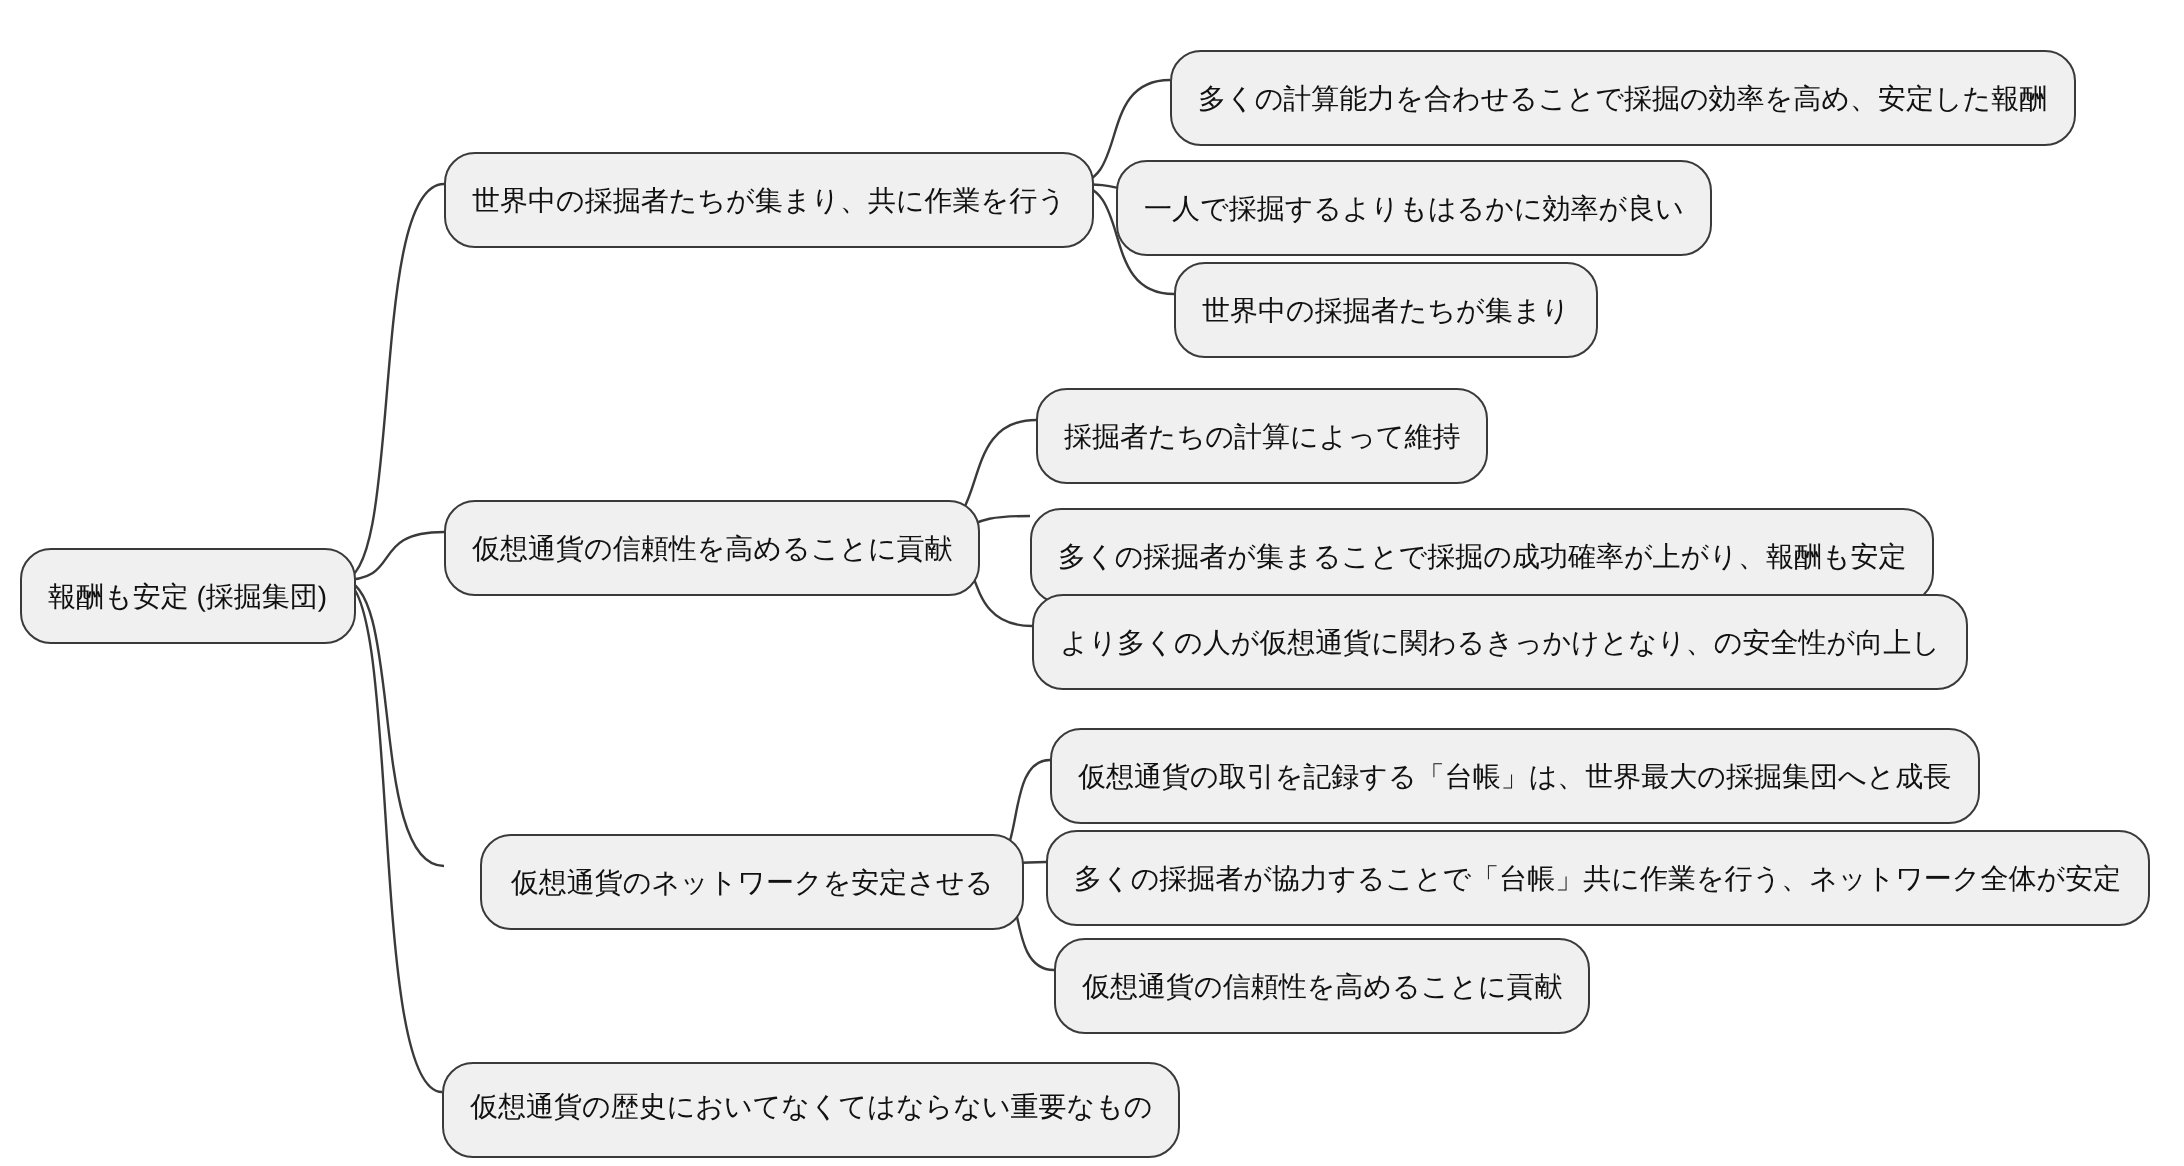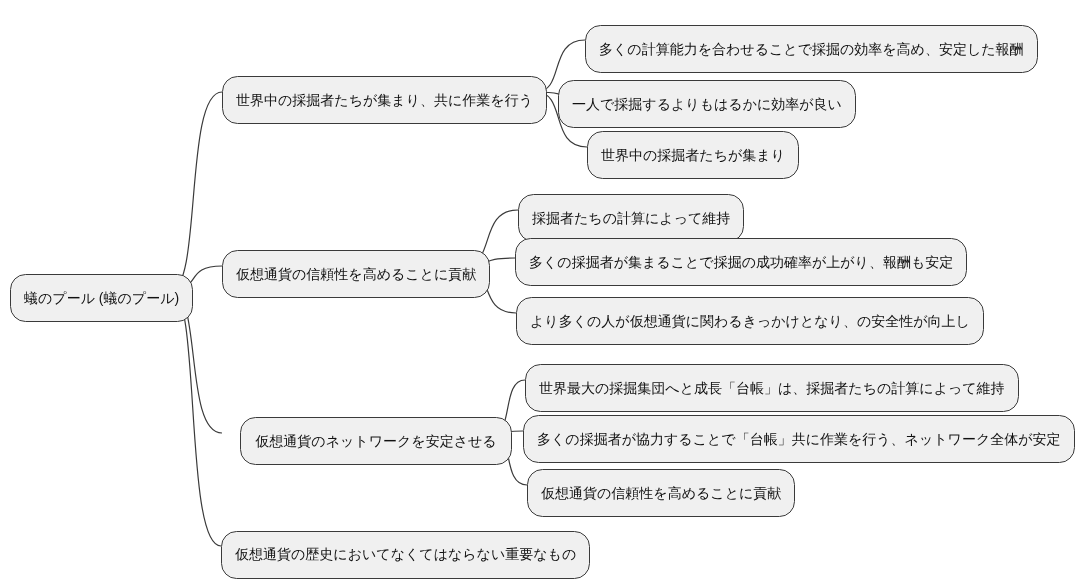--- a/index.html
+++ b/index.html
@@ -32,21 +32,21 @@
   
   .n-root{left:10px;  top:274px; min-width:161px;}
   .n-b1  {left:222px; top:76px;  min-width:314px;}
   .n-b2  {left:222px; top:250px; min-width:242px;}
   .n-b3  {left:240px; top:417px; min-width:272px;}
   .n-b4  {left:221px; top:531px;font-family:Liberation Mono, monospace;}
   .n-l11 {left:585px; top:25px;}
   .n-l12 {left:558px; top:80px;}
   .n-l13 {left:587px; top:131px;}
   .n-l21 {left:518px; top:194px;}
-  .n-l22 {left:515px; top:238px;}
+  .n-l22 {left:515px; top:254px;}
   .n-l23 {left:516px; top:297px;}
   .n-l31 {left:525px; top:364px;}
   .n-l32 {left:523px; top:415px;}
   .n-l33 {left:527px; top:469px;}
 </style>
 </head>
 <body>
 
 <div class="canvas">
 
@@ -59,32 +59,32 @@
     <path d="M536 92C567 92 549 96 588 96"></path>
     <path d="M536 92C567 92 549 147 587 147"></path>
     <path d="M464 266C496 266 478 210 518 210"></path>
     <path d="M464 266C495 266 477 258 515 258"></path>
     <path d="M464 266C495 266 477 313 516 313"></path>
     <path d="M494 433C513 433 502 380 525 380"></path>
     <path d="M494 433C511 433 501 431 523 431"></path>
     <path d="M494 433C514 433 502 485 527 485"></path>
   </svg>
 
-  <div class="node n-root">蟻のプール (蟻のプール)</div>
+  <div class="node n-root">報酬も安定 (採掘集団)</div>
 
   <div class="node n-b1">世界中の採掘者たちが集まり、共に作業を行う</div>
   <div class="node n-l11">多くの計算能力を合わせることで採掘の効率を高め、安定した報酬</div>
   <div class="node n-l12">一人で採掘するよりもはるかに効率が良い</div>
   <div class="node n-l13">世界中の採掘者たちが集まり</div>
 
   <div class="node n-b2">仮想通貨の信頼性を高めることに貢献</div>
   <div class="node n-l21">採掘者たちの計算によって維持</div>
   <div class="node n-l22">多くの採掘者が集まることで採掘の成功確率が上がり、報酬も安定</div>
   <div class="node n-l23">より多くの人が仮想通貨に関わるきっかけとなり、の安全性が向上し</div>
 
   <div class="node n-b3">仮想通貨のネットワークを安定させる</div>
-  <div class="node n-l31">世界最大の採掘集団へと成長「台帳」は、採掘者たちの計算によって維持</div>
+  <div class="node n-l31">仮想通貨の取引を記録する「台帳」は、世界最大の採掘集団へと成長</div>
   <div class="node n-l32">多くの採掘者が協力することで「台帳」共に作業を行う、ネットワーク全体が安定</div>
   <div class="node n-l33">仮想通貨の信頼性を高めることに貢献</div>
 
   <div class="node n-b4">仮想通貨の歴史においてなくてはならない重要なもの</div>
 
 </div>
 
 </body></html>

